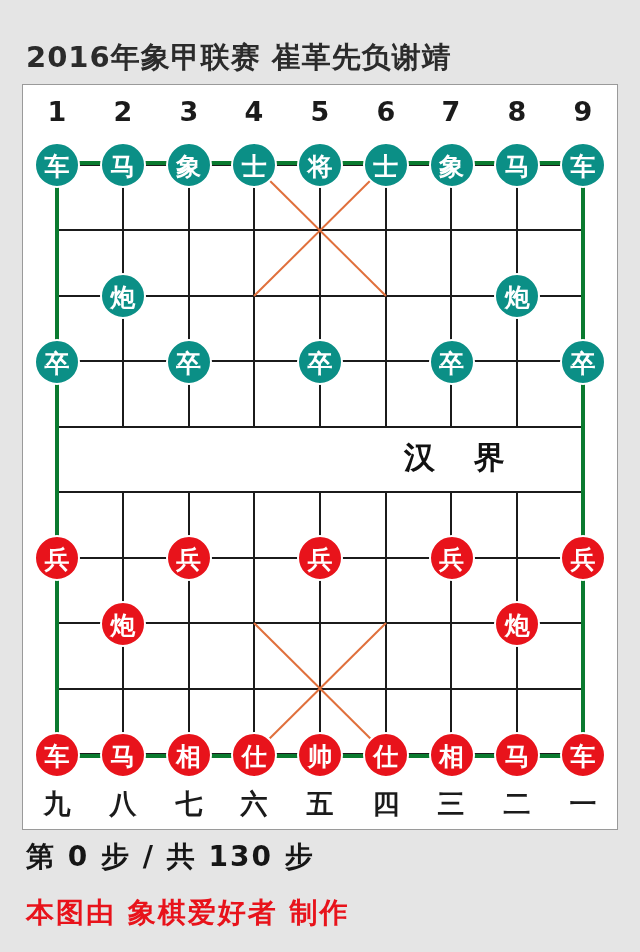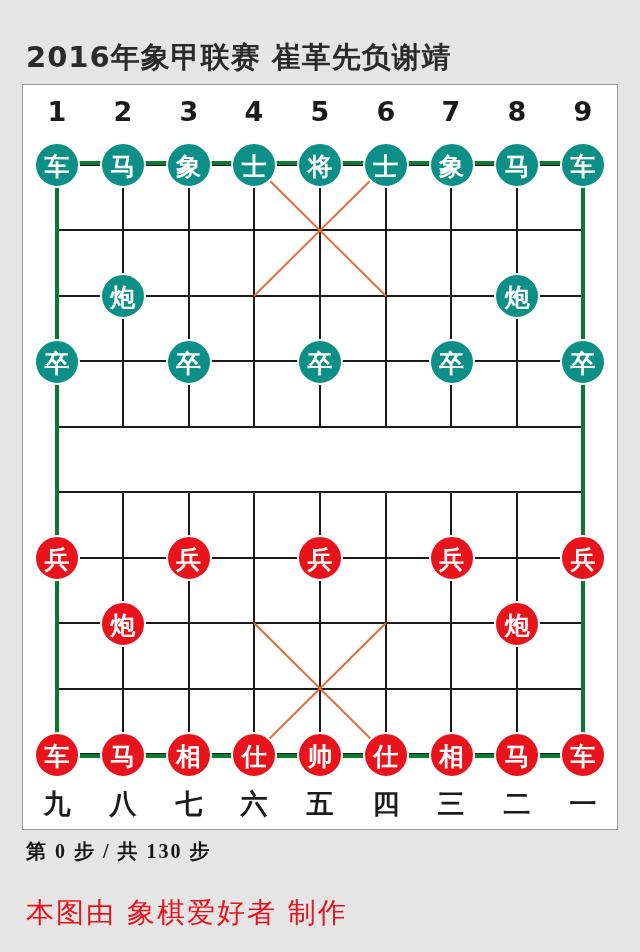--- a/index.html
+++ b/index.html
@@ -105,33 +105,32 @@
     border: 2px solid #ffffff;
   }
   .piece.black { background: #0b8f86; }
   .piece.red   { background: #e8131b; }
 
   
   #move-status {
     position: absolute;
     left: 26px;
     top: 838px;
-    font-size: 20px;
+    font-size: 28px;
     font-weight: bold;
     color: #161616;
     letter-spacing: 2px;
     white-space: nowrap;
-    font-family: Liberation Serif, serif;
   }
   #credit {
     position: absolute;
     left: 26px;
     top: 894px;
     font-size: 28px;
-    font-weight: normal;
+    font-weight: bold;
     color: #e8131b;
     letter-spacing: 2px;
     white-space: nowrap;
   }
 </style>
 </head>
 <body>
 
 <div id="root">
 
@@ -199,20 +198,21 @@
   <div class="col-han" style="left:34px;">九</div>
   <div class="col-han" style="left:100px;">八</div>
   <div class="col-han" style="left:166px;">七</div>
   <div class="col-han" style="left:231px;">六</div>
   <div class="col-han" style="left:297px;">五</div>
   <div class="col-han" style="left:363px;">四</div>
   <div class="col-han" style="left:428px;">三</div>
   <div class="col-han" style="left:494px;">二</div>
   <div class="col-han" style="left:560px;">一</div>
 
+  <div class="river-text" id="river-right">汉 界</div>
 
   <div id="pieces-layer">
       <div class="piece black" style="left: 57px; top: 165px;">车</div>
       <div class="piece black" style="left: 122.75px; top: 165px;">马</div>
       <div class="piece black" style="left: 188.5px; top: 165px;">象</div>
       <div class="piece black" style="left: 254.25px; top: 165px;">士</div>
       <div class="piece black" style="left: 320px; top: 165px;">将</div>
       <div class="piece black" style="left: 385.75px; top: 165px;">士</div>
       <div class="piece black" style="left: 451.5px; top: 165px;">象</div>
       <div class="piece black" style="left: 517.25px; top: 165px;">马</div>

